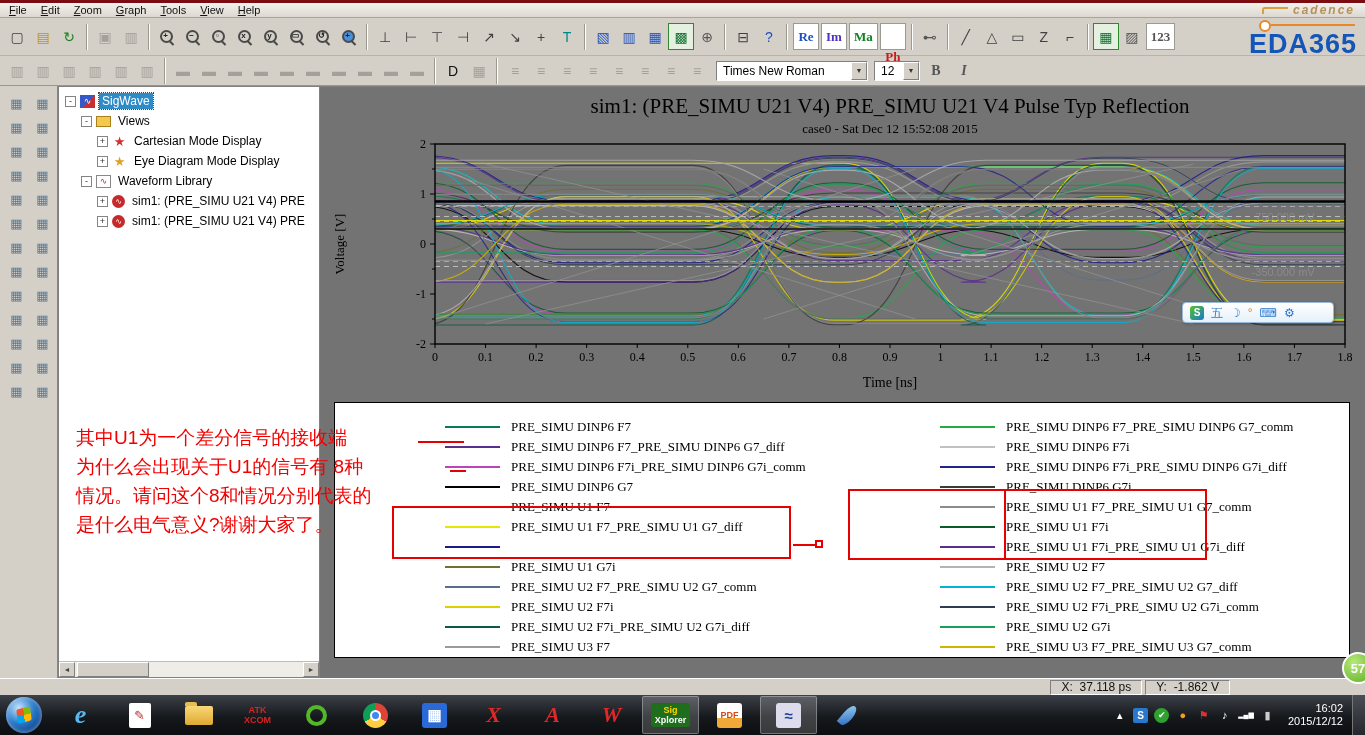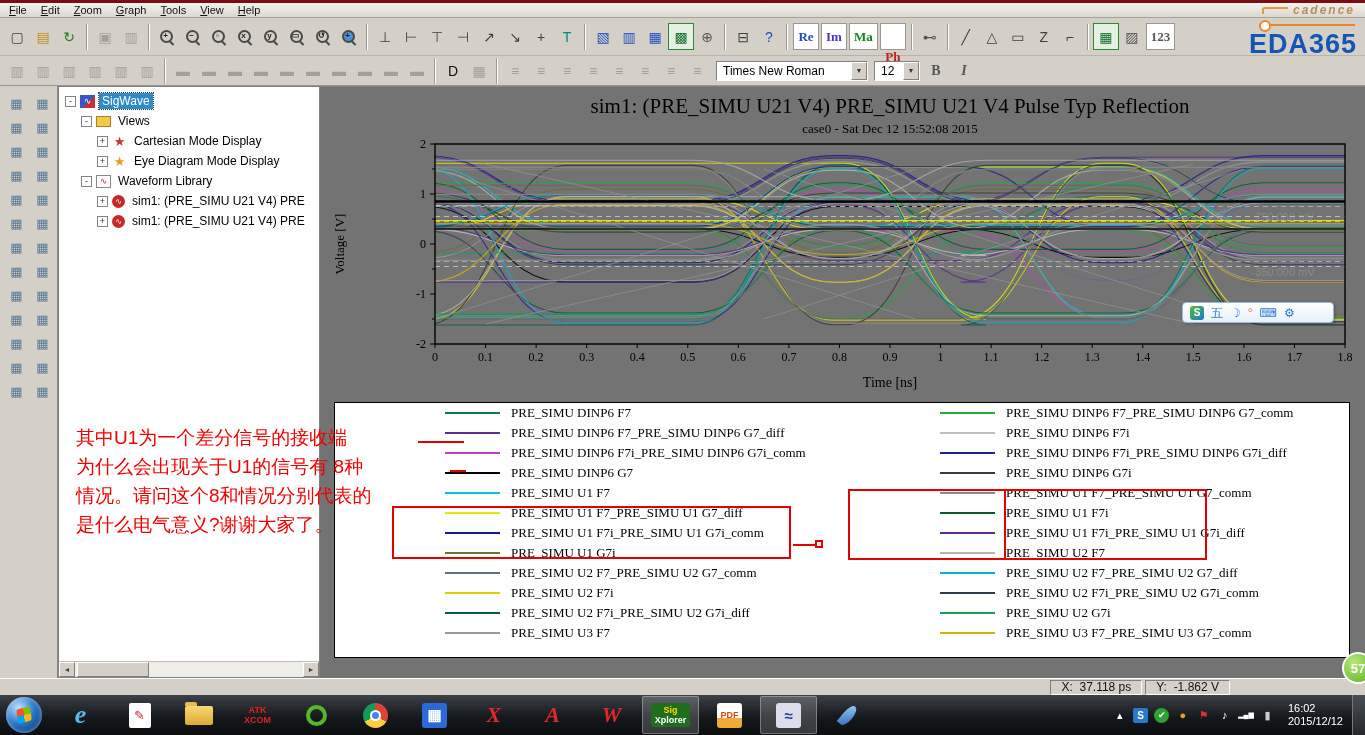--- a/index.html
+++ b/index.html
@@ -66,21 +66,21 @@
   .tree-label.selected { background:#2e8bc8; color:#fff; outline:1px dotted #444; }
 
   .hscroll { position:absolute; left:0; right:0; bottom:0; height:16px; background:#efede8; display:flex; border-top:1px solid #c0bcb4; }
   .hs-btn { width:16px; height:15px; background:#d4d0c8; border:1px solid; border-color:#fff #808080 #808080 #fff; font-size:7px; display:flex; align-items:center; justify-content:center; color:#444; }
   .hs-track { flex:1; position:relative; }
   .hs-thumb { position:absolute; left:2px; top:0; width:72px; height:15px; background:#d4d0c8; border:1px solid; border-color:#fff #808080 #808080 #fff; }
 
   .main-area { flex:1; background:#737373; position:relative; border-top:1px solid #808080; overflow:hidden; }
   #chart { display:block; }
 
-  .legend-box { position:absolute; left:14px; top:315px; width:1016px; height:256px; border:1px solid #000; display:flex; padding-top:0; background:#fff; }
+  .legend-box { position:absolute; left:14px; top:315px; width:1016px; height:256px; border:1px solid #000; display:flex; padding-top:14px; background:#fff; }
   .legend-col { flex:1; padding-left:110px; }
   .legend-col.col2 { padding-left:86px; }
   .legend-row { height:20px; display:flex; align-items:center; }
   .legend-swatch { width:55px; height:2px; margin-right:11px; flex:none; }
   .legend-label { font-family:"Liberation Serif",serif; font-size:13px; color:#000; white-space:nowrap; }
 
   .ime { position:absolute; left:862px; top:215px; width:152px; height:21px; background:linear-gradient(#ffffff,#e6f1fa); border:1px solid #9ab8d8; border-radius:4px; display:flex; align-items:center; gap:7px; padding:0 7px; z-index:15; box-shadow:1px 1px 3px rgba(0,0,0,.25); }
   .ime-item { font-size:12px; line-height:12px; cursor:default; }
   .ime-sogou { width:14px; height:14px; border-radius:3px; background:linear-gradient(135deg,#58c028,#1878d0); color:#fff !important; font-size:10px; font-weight:bold; display:flex; align-items:center; justify-content:center; }
 
@@ -119,21 +119,21 @@
   .app-ring { width:21px; height:21px; border:4px solid #52b82a; border-radius:50%; }
   .app-chrome { position:relative; width:25px; height:25px; border-radius:50%; background:conic-gradient(#db4437 0 120deg,#ffcd40 120deg 240deg,#0f9d58 240deg 360deg); }
   .app-chrome-hub { position:absolute; left:7px; top:7px; width:11px; height:11px; border-radius:50%; background:#4285f4; border:2px solid #fff; }
   .app-pdf { width:25px; height:25px; background:linear-gradient(#ffffff 62%,#f0a838 62%); border-radius:3px; color:#d84810; font-weight:bold; font-size:9px; display:flex; align-items:center; justify-content:center; }
   .app-feather { width:10px; height:23px; border-radius:50% 50% 50% 0; background:linear-gradient(135deg,#9ad0f0,#2868c0); transform:rotate(40deg); }
   .app-text2 { display:flex; flex-direction:column; align-items:center; justify-content:center; font-weight:bold; line-height:10px; font-size:9px; padding:2px 4px; border-radius:3px; }
   .tray { margin-left:auto; display:flex; align-items:center; gap:6px; padding:0 4px; }
   .tray-ico { min-width:15px; height:15px; display:flex; align-items:center; justify-content:center; font-size:11px; color:#fff; cursor:default; }
   .tray-ico.boxed { border-radius:2px; font-size:10px; font-weight:bold; }
   .tray-ico.round { border-radius:50%; font-size:9px; }
-  .clock { color:#fff; font-size:11px; line-height:13px; text-align:left; padding:0 9px; }
+  .clock { color:#fff; font-size:11px; line-height:13px; text-align:right; padding:0 9px; }
   .show-desktop { width:13px; height:40px; border-left:1px solid #777; background:linear-gradient(#4a4f55,#24282c); }
 </style>
 </head>
 <body>
 
 <div class="app">
   <div class="top-line"></div>
 
   <div class="menubar">
 
@@ -671,21 +671,20 @@
             <div class="legend-row">
               <span class="legend-swatch" style="background: rgb(0, 200, 210);"></span>
               <span class="legend-label">PRE_SIMU U1 F7</span>
             </div>
             <div class="legend-row">
               <span class="legend-swatch" style="background: rgb(230, 230, 0);"></span>
               <span class="legend-label">PRE_SIMU U1 F7_PRE_SIMU U1 G7_diff</span>
             </div>
             <div class="legend-row">
               <span class="legend-swatch" style="background: rgb(26, 26, 140);"></span>
-              <span class="legend-label">PRE_SIMU U1 F7i_PRE_SIMU U1 G7i_comm</span>
             </div>
             <div class="legend-row">
               <span class="legend-swatch" style="background: rgb(112, 112, 48);"></span>
               <span class="legend-label">PRE_SIMU U1 G7i</span>
             </div>
             <div class="legend-row">
               <span class="legend-swatch" style="background: rgb(90, 110, 140);"></span>
               <span class="legend-label">PRE_SIMU U2 F7_PRE_SIMU U2 G7_comm</span>
             </div>
             <div class="legend-row">

